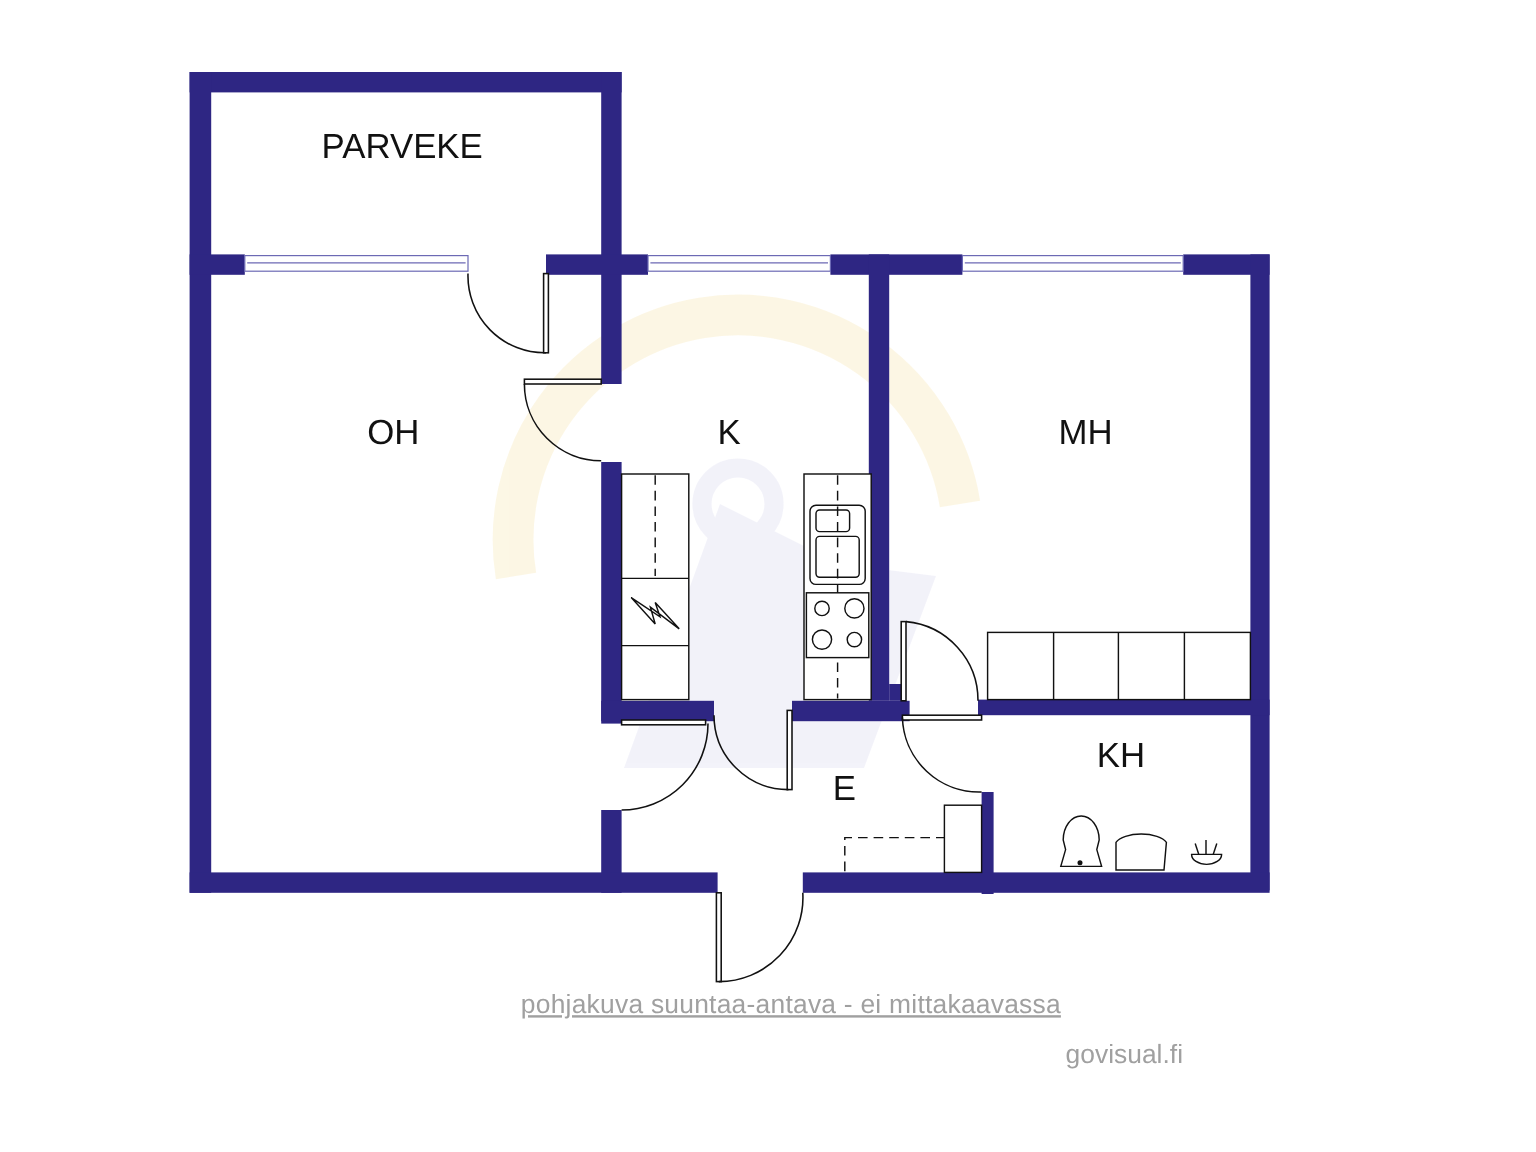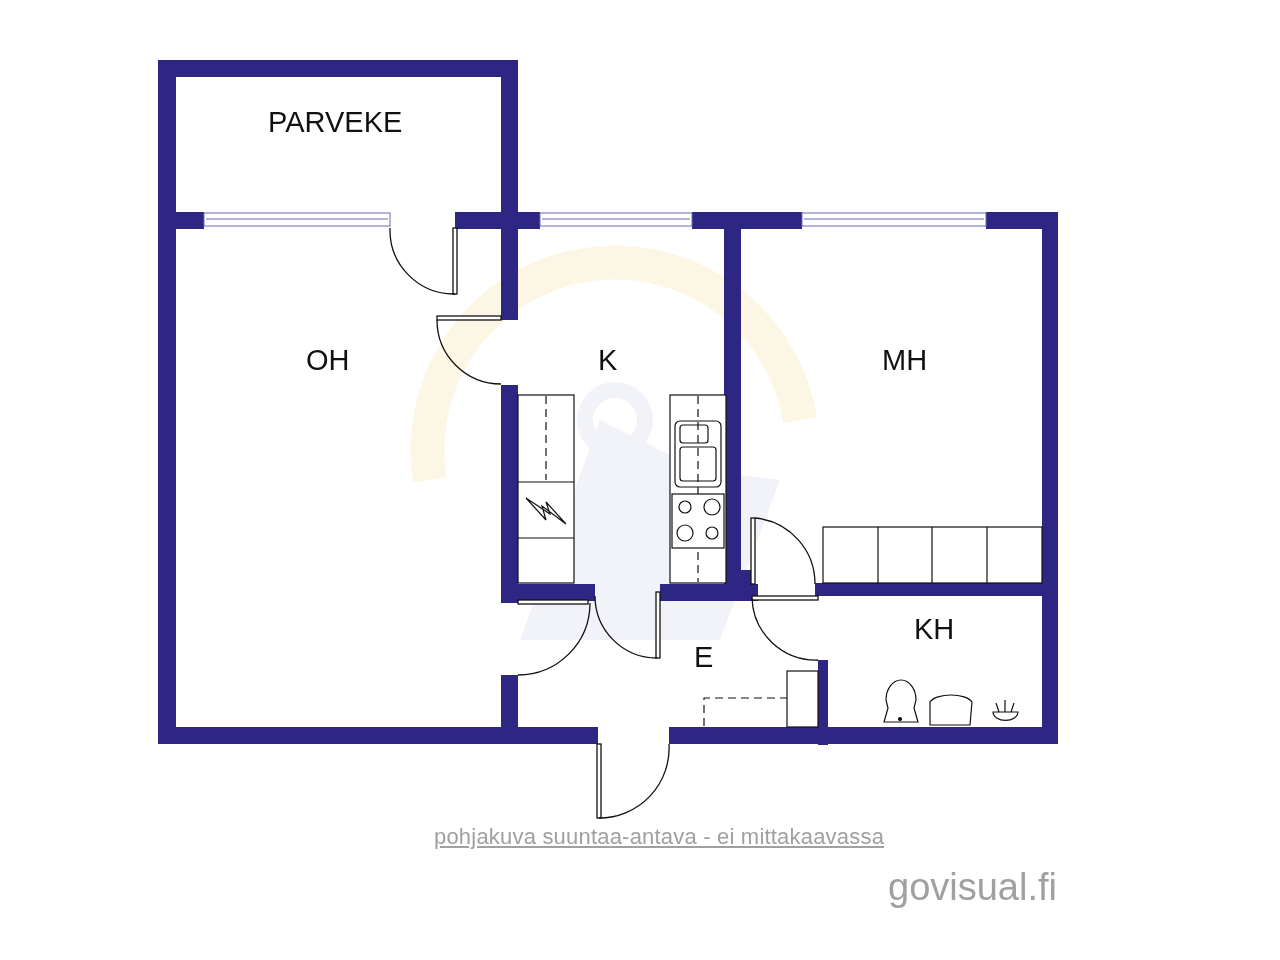--- a/index.html
+++ b/index.html
@@ -1,21 +1,21 @@
 <!DOCTYPE html>
 <html><head>
 <meta charset="utf-8">
 <style>
   html, body { margin:0; padding:0; background:#ffffff; }
   body { width:1280px; height:960px; position:relative; overflow:hidden; font-family:"Liberation Sans", sans-serif; }
   svg { position:absolute; left:0; top:0; }
   .room-label { font-family:"Liberation Sans", sans-serif; font-size:29px; fill:#111111; }
   .caption { position:absolute; font-family:"Liberation Sans", sans-serif; color:#a0a0a0; }
   .caption-main { left:434px; top:824px; font-size:22px; letter-spacing:0.2px;text-decoration:underline; }
-  .caption-brand { left:888px; top:866px; font-size:38px; }
+  .caption-brand { left:888px; top:866px; font-size:22px; }
 </style>
 </head>
 <body>
 
 <svg width="1280" height="960" viewBox="0 0 1280 960">
 
   <g opacity="0.22">
     <path d="M430 480 A180 180 0 1 1 800 420" fill="none" stroke="#f3d98a" stroke-width="34"></path>
     <path d="M520 640 L600 420 L700 470 L780 480 L720 640 Z" fill="#c9c8e8"></path>
     <circle cx="615" cy="420" r="30" fill="none" stroke="#c9c8e8" stroke-width="16"></circle>

